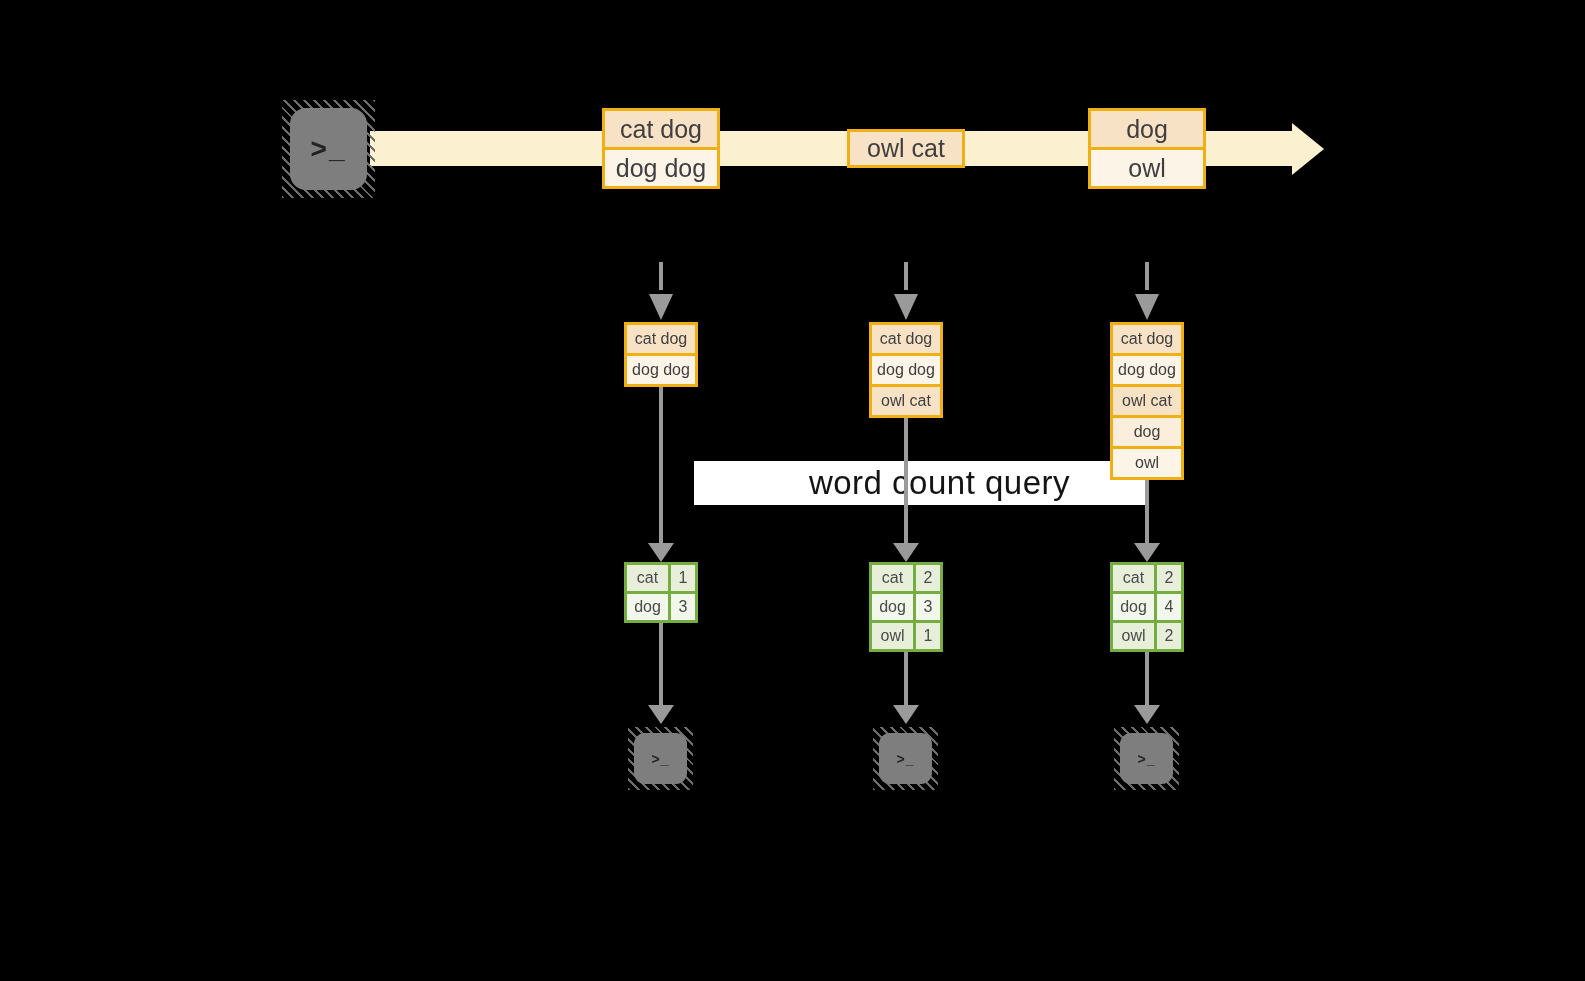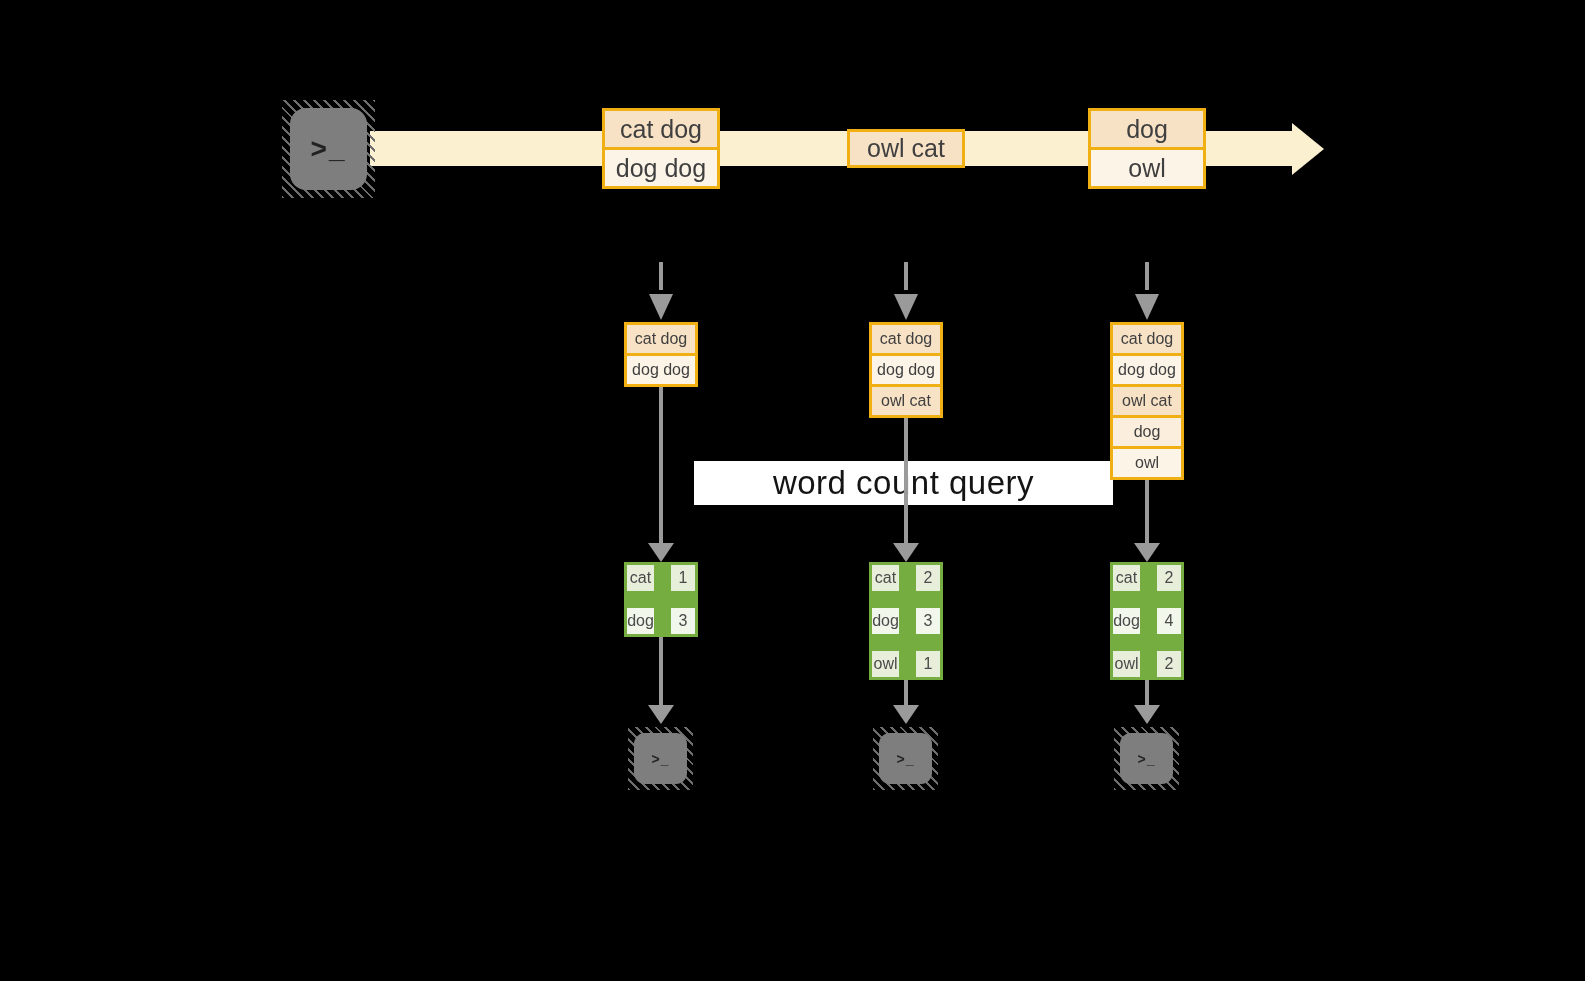--- a/index.html
+++ b/index.html
@@ -18,33 +18,33 @@
   .stream-box{width:118px;}
   .stream-box .ocell{height:36px;font-size:25px;}
   .stream-box.single .ocell{height:33px;}
   .state-box{width:74px;top:322px;}
   .state-box .ocell{height:28px;font-size:16px;}
   .peach{background:#f8e2c6;}
   .cream{background:#fdf4e8;text-align:center;}
   .cream2{background:#fbeedd;}
   
   .gtable{position:absolute;top:562px;width:74px;display:grid;grid-template-columns:1fr 24px;
-    gap:17px;padding:3px;background:#76ad41;border:none;box-sizing:border-box;z-index:4;}
+    gap:3px;padding:3px;background:#76ad41;border:none;box-sizing:border-box;z-index:4;}
   .gcell{height:26px;display:flex;align-items:center;justify-content:center;font-size:16px;color:#4a4a4a;}
   .grow-a{background:#e7efdb;}
   .grow-b{background:#f2f7ec;}
   
   .vline{position:absolute;width:4px;background:#9a9a9a;z-index:3;}
   .head{position:absolute;width:0;height:0;z-index:3;
     border-left:13px solid transparent;border-right:13px solid transparent;border-top:19px solid #9a9a9a;}
   .dhead{position:absolute;width:0;height:0;z-index:3;
     border-left:12px solid transparent;border-right:12px solid transparent;border-top:26px solid #9a9a9a;}
   
   .query-band{position:absolute;left:694px;top:461px;width:419px;height:44px;background:#ffffff;
-    display:flex;align-items:center;justify-content:center;z-index:2;}
+    display:flex;align-items:center;justify-content:center;z-index:2;padding-left:36px;}
   .query-band span{font-size:33px;color:#141414;letter-spacing:0.5px;}
   
   .term{position:absolute;z-index:4;
     background:repeating-linear-gradient(45deg,#6e6e6e 0px,#6e6e6e 2px,transparent 2px,transparent 7px);}
   .term-inner{position:absolute;background:#7e7e7e;display:flex;align-items:center;justify-content:center;
     color:#222222;font-weight:bold;}
   .term-big{left:282px;top:100px;width:93px;height:98px;}
   .term-big .term-inner{left:8px;top:8px;right:8px;bottom:8px;border-radius:16px;font-size:28px;letter-spacing:2px;}
   .term-small{width:65px;height:63px;top:727px;}
   .term-small .term-inner{left:6px;top:6px;right:6px;bottom:6px;border-radius:11px;font-size:14px;letter-spacing:1px;}

